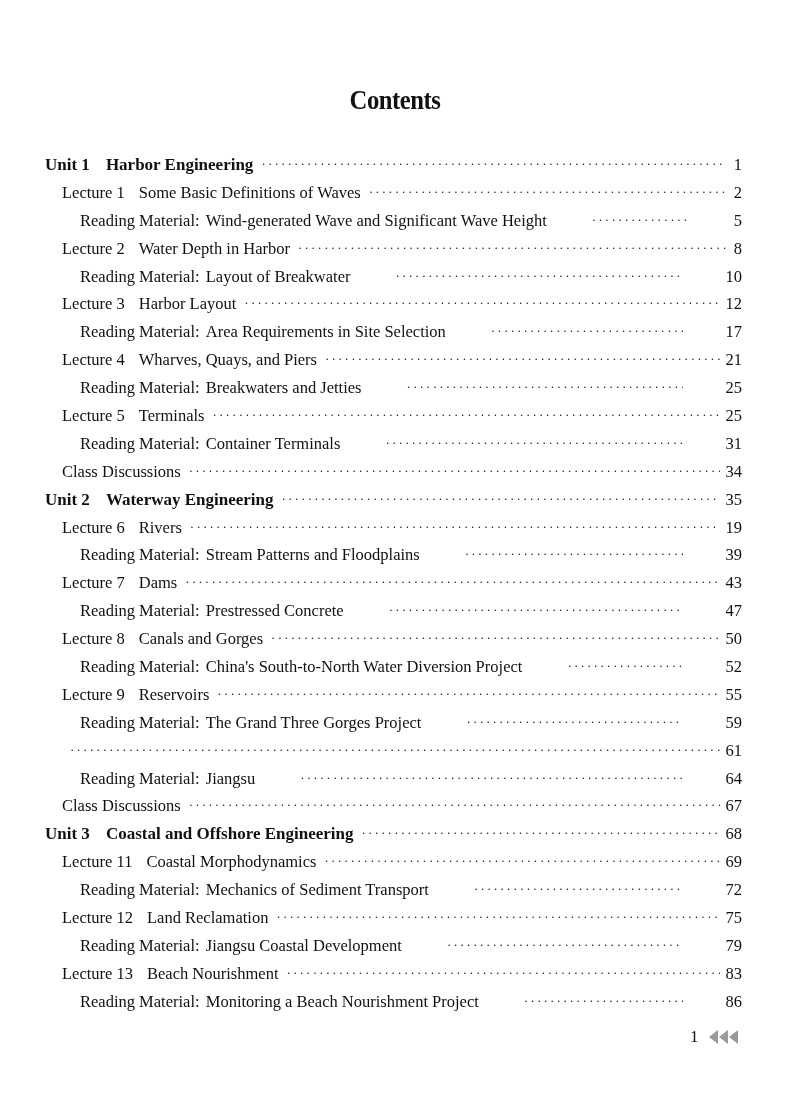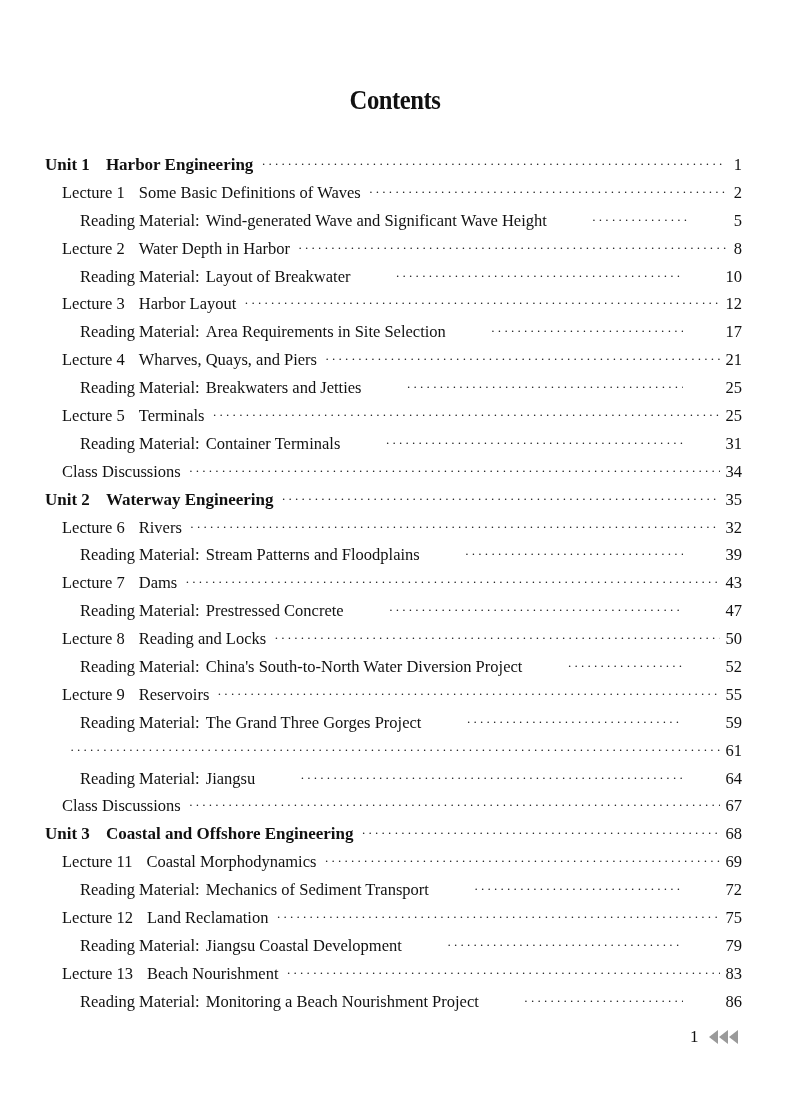--- a/index.html
+++ b/index.html
@@ -169,39 +169,39 @@
       <span class="page">34</span>
     </div>
     <div class="row unit">
       <span class="label-wrap"><span class="num">Unit 2</span><span>Waterway Engineering</span></span>
       <span class="dots"></span>
       <span class="page">35</span>
     </div>
     <div class="row lecture">
       <span class="label-wrap"><span class="num">Lecture 6</span><span>Rivers</span></span>
       <span class="dots"></span>
-      <span class="page">32</span>
+      <span class="page">19</span>
     </div>
     <div class="row reading">
       <span class="label-wrap"><span class="num" style="margin-right: 0px;">Reading Material</span><span class="sep">: </span><span>Stream Patterns and Floodplains</span></span>
       <span class="dots"></span>
       <span class="page">39</span>
     </div>
     <div class="row lecture">
       <span class="label-wrap"><span class="num">Lecture 7</span><span>Dams</span></span>
       <span class="dots"></span>
       <span class="page">43</span>
     </div>
     <div class="row reading">
       <span class="label-wrap"><span class="num" style="margin-right: 0px;">Reading Material</span><span class="sep">: </span><span>Prestressed Concrete</span></span>
       <span class="dots"></span>
       <span class="page">47</span>
     </div>
     <div class="row lecture">
-      <span class="label-wrap"><span class="num">Lecture 8</span><span>Reading and Locks</span></span>
+      <span class="label-wrap"><span class="num">Lecture 8</span><span>Canals and Gorges</span></span>
       <span class="dots"></span>
       <span class="page">50</span>
     </div>
     <div class="row reading">
       <span class="label-wrap"><span class="num" style="margin-right: 0px;">Reading Material</span><span class="sep">: </span><span>China's South-to-North Water Diversion Project</span></span>
       <span class="dots"></span>
       <span class="page">52</span>
     </div>
     <div class="row lecture">
       <span class="label-wrap"><span class="num">Lecture 9</span><span>Reservoirs</span></span>

